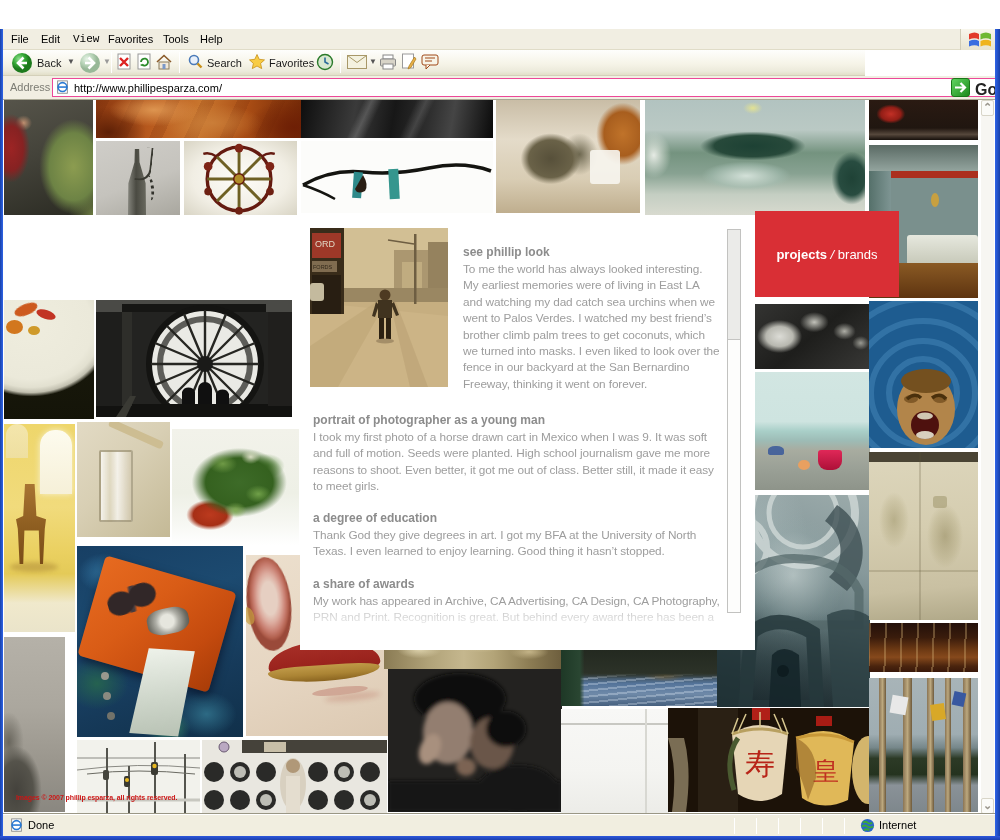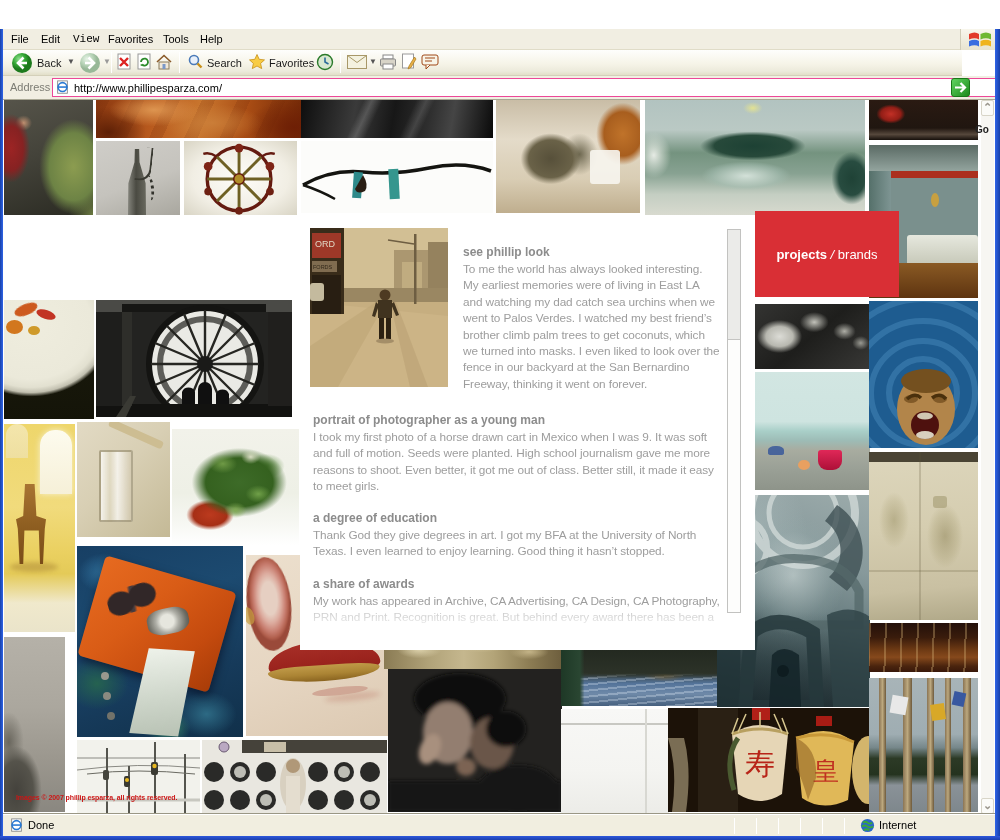--- a/index.html
+++ b/index.html
@@ -17,32 +17,32 @@
 #btnmin,#btnmax { background:radial-gradient(circle at 35% 30%,#6a9cf8 0%,#3a6ee8 45%,#1e4cc8 100%); }
 #btnclose { background:radial-gradient(circle at 35% 30%,#f0a088 0%,#e06a43 45%,#bc3a13 100%); }
 .winbtn span { position:absolute; color:#fff; }
 
 
 #menubar { left:3px; top:29px; width:994px; height:21px; background:#f1eee2; border-bottom:1px solid #e0dcc8; }
 #menubar .mi { position:absolute; top:4px; font-size:11px; color:#000;text-align:center; }
 #winlogo { left:957px; top:0px; width:37px; height:21px; background:linear-gradient(180deg,#f8f6ec,#e8e4d0); border-left:1px solid #d0ccb8; }
 
 
-#toolbar { left:3px; top:50px; width:959px; height:26px; background:linear-gradient(180deg,#fefefc 0%,#f6f4e8 55%,#eceadb 85%,#e2dfc9 100%); border-bottom:1px solid #d4d0ba; }
+#toolbar { left:3px; top:50px; width:862px; height:26px; background:linear-gradient(180deg,#fefefc 0%,#f6f4e8 55%,#eceadb 85%,#e2dfc9 100%); border-bottom:1px solid #d4d0ba; }
 #toolbar .tbtext { position:absolute; top:7px; font-size:11px; color:#1a1a1a; }
 .sep { position:absolute; top:2px; width:1px; height:21px; background:#cfcbb5; border-right:1px solid #fff; }
 
 
 #addrbar { left:3px; top:76px; width:994px; height:24px; background:#f1eee2; border-bottom:1px solid #a9a794; }
 #addrlabel { position:absolute; left:7px; top:5px; font-size:11px; color:#7c7c74; }
 #addrinput { position:absolute; left:49px; top:2px; width:988px; height:19px; background:#fff; border:1px solid #ec4899; }
 #addrtext { position:absolute; left:21px; top:3px; font-size:11px; color:#000; }
 #addrdrop { position:absolute; right:0px; top:0px; width:16px; height:17px; background:linear-gradient(180deg,#e6ecfd,#c0cef2); border-left:1px solid #9ab; color:#30508c; font-size:8px; text-align:center; line-height:17px; }
 #gobox { position:absolute; left:948px; top:2px; width:19px; height:19px; border-radius:3px; background:linear-gradient(135deg,#5fd45f,#1d8a1d); border:1px solid #187818; }
-#gotext { position:absolute; left:972px; top:5px; font-size:10px; font-weight:bold; color:#222;margin-top:43px; }
+#gotext { position:absolute; left:972px; top:5px; font-size:16px; font-weight:bold; color:#222; }
 
 
 #bleft { left:0; top:29px; width:3px; height:807px; background:linear-gradient(90deg,#1840a8,#2e64e8); }
 #bright { left:995px; top:29px; width:5px; height:807px; background:linear-gradient(90deg,#2e64e8,#1840a8); }
 #bbottom { left:0; top:836px; width:1000px; height:4px; background:linear-gradient(180deg,#2e58dd,#1c3fae); }
 
 
 #statusbar { left:3px; top:814px; width:992px; height:22px; background:#f1eee0; border-top:1px solid #fff; box-shadow:0 -1px 0 #9a9785; font-size:11px;padding-left:43px; }
 #statusbar .sdiv { position:absolute; top:3px; width:1px; height:16px; background:#c6c2ac; border-right:1px solid #fff; }
 

